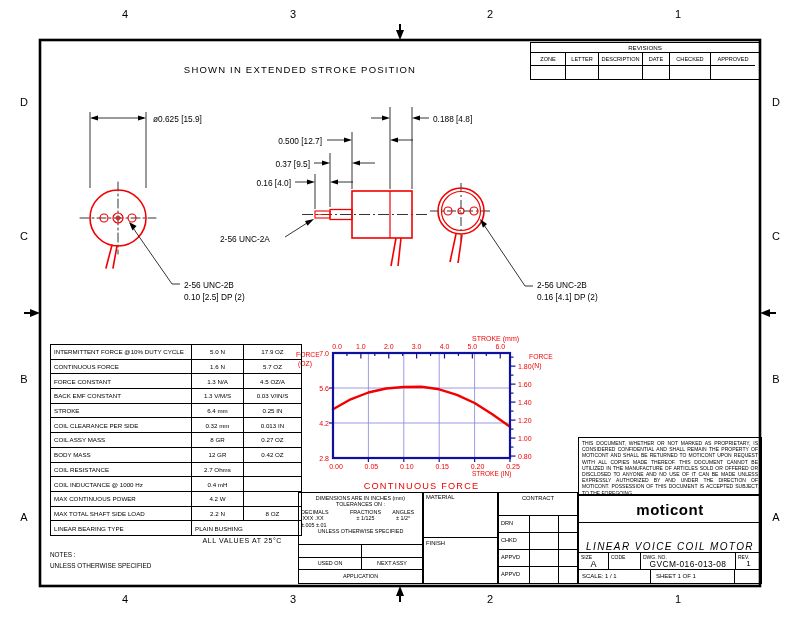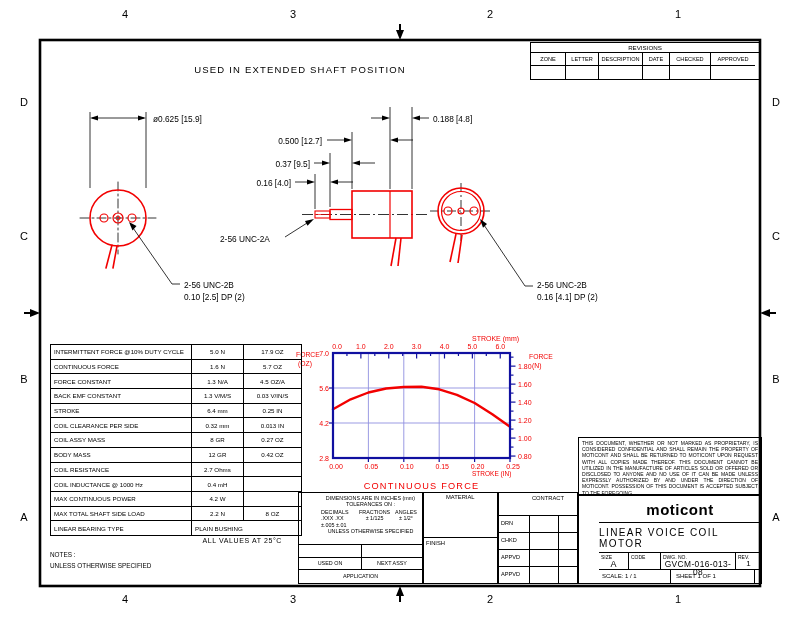--- a/index.html
+++ b/index.html
@@ -1,19 +1,19 @@
 <!DOCTYPE html>
 <html><head>
 <meta charset="utf-8">
 <style>
   html,body{margin:0;padding:0;background:#fff;}
   #sheet{position:relative;width:800px;height:618px;background:#ffffff;
          font-family:"Liberation Sans",sans-serif;color:#000;overflow:hidden;}
   .abs{position:absolute;}
-  .box{position:absolute;border:1.6px solid #000;box-sizing:border-box;background:#fff0;padding-left:20px;}
+  .box{position:absolute;border:1.6px solid #000;box-sizing:border-box;background:#fff0;}
   svg text{font-family:"Liberation Sans",sans-serif;}
   .dim{font-size:8.3px;fill:#000;}
   .zone{position:absolute;width:22px;text-align:center;font-size:11px;}
   
   #revisions{position:absolute;left:530px;top:42px;width:230px;box-sizing:border-box;
              border:1.4px solid #000;font-size:5.6px;}
   #revisions .ttl{height:9px;line-height:9px;text-align:center;border-bottom:1px solid #000;font-size:6.2px;}
   #revisions .row{display:flex;}
   #revisions .cell{box-sizing:border-box;border-right:1px solid #000;height:13px;line-height:13px;
                    text-align:center;overflow:hidden;}
@@ -233,21 +233,21 @@
       <div class="zone" style="left: 13px; top: 96px;">D</div>
       <div class="zone" style="left: 13px; top: 230px;">C</div>
       <div class="zone" style="left: 13px; top: 373px;">B</div>
       <div class="zone" style="left: 13px; top: 511px;">A</div>
       <div class="zone" style="left: 765px; top: 96px;">D</div>
       <div class="zone" style="left: 765px; top: 230px;">C</div>
       <div class="zone" style="left: 765px; top: 373px;">B</div>
       <div class="zone" style="left: 765px; top: 511px;">A</div>
     </div>
 
-  <div class="abs" style="left:150px;top:64px;width:300px;text-align:center;font-size:9.5px;letter-spacing:1.2px;">USED IN EXTENDED SHAFT POSITION</div>
+  <div class="abs" style="left:150px;top:64px;width:300px;text-align:center;font-size:9.5px;letter-spacing:1.2px;">SHOWN IN EXTENDED STROKE POSITION</div>
 
   <div id="revisions">
     <div class="ttl">REVISIONS</div>
     <div class="row hdr" id="rev-hdr">
         <div class="cell" style="width: 35px;">ZONE</div>
         <div class="cell" style="width: 33px;">LETTER</div>
         <div class="cell" style="width: 44px;">DESCRIPTION</div>
         <div class="cell" style="width: 27px;">DATE</div>
         <div class="cell" style="width: 41px;">CHECKED</div>
         <div class="cell" style="width: 44px;">APPROVED</div>
@@ -398,21 +398,21 @@
   </div>
 
   <div class="box" style="left:578px;top:437px;width:184px;height:58px;padding:2px 3px;">
     <div class="dsc">THIS DOCUMENT, WHETHER OR NOT MARKED AS PROPRIETARY, IS CONSIDERED CONFIDENTIAL AND SHALL REMAIN THE PROPERTY OF MOTICONT AND SHALL BE RETURNED TO MOTICONT UPON REQUEST WITH ALL COPIES MADE THEREOF. THIS DOCUMENT CANNOT BE UTILIZED IN THE MANUFACTURE OF ARTICLES SOLD OR OFFERED OR DISCLOSED TO ANYONE AND NO USE OF IT CAN BE MADE UNLESS EXPRESSLY AUTHORIZED BY AND UNDER THE DIRECTION OF MOTICONT. POSSESSION OF THIS DOCUMENT IS ACCEPTED SUBJECT TO THE FOREGOING.</div>
   </div>
 
   <div class="box" style="left:578px;top:495px;width:184px;height:89px;">
     <div style="height:26px;border-bottom:1.4px solid #000;display:flex;align-items:center;justify-content:center;">
       <span style="font-size:15px;font-weight:bold;letter-spacing:0.5px;">moticont</span>
     </div>
-    <div style="height:29px;border-bottom:1.4px solid #000;display:flex;align-items:center;justify-content:center;">
+    <div style="height:29px;border-bottom:1.4px solid #000;display:flex;align-items:flex-end;justify-content:center;font-style:italic;">
       <span style="font-size:10px;letter-spacing:1.4px;">LINEAR VOICE COIL MOTOR</span>
     </div>
     <div style="height:17px;border-bottom:1.4px solid #000;display:flex;box-sizing:border-box;">
       <div style="width:29px;border-right:1px solid #000;">
         <div class="lbl">SIZE</div>
         <div style="font-size:9px;line-height:8px;text-align:center;">A</div>
       </div>
       <div style="width:31px;border-right:1px solid #000;">
         <div class="lbl">CODE</div>
       </div>

